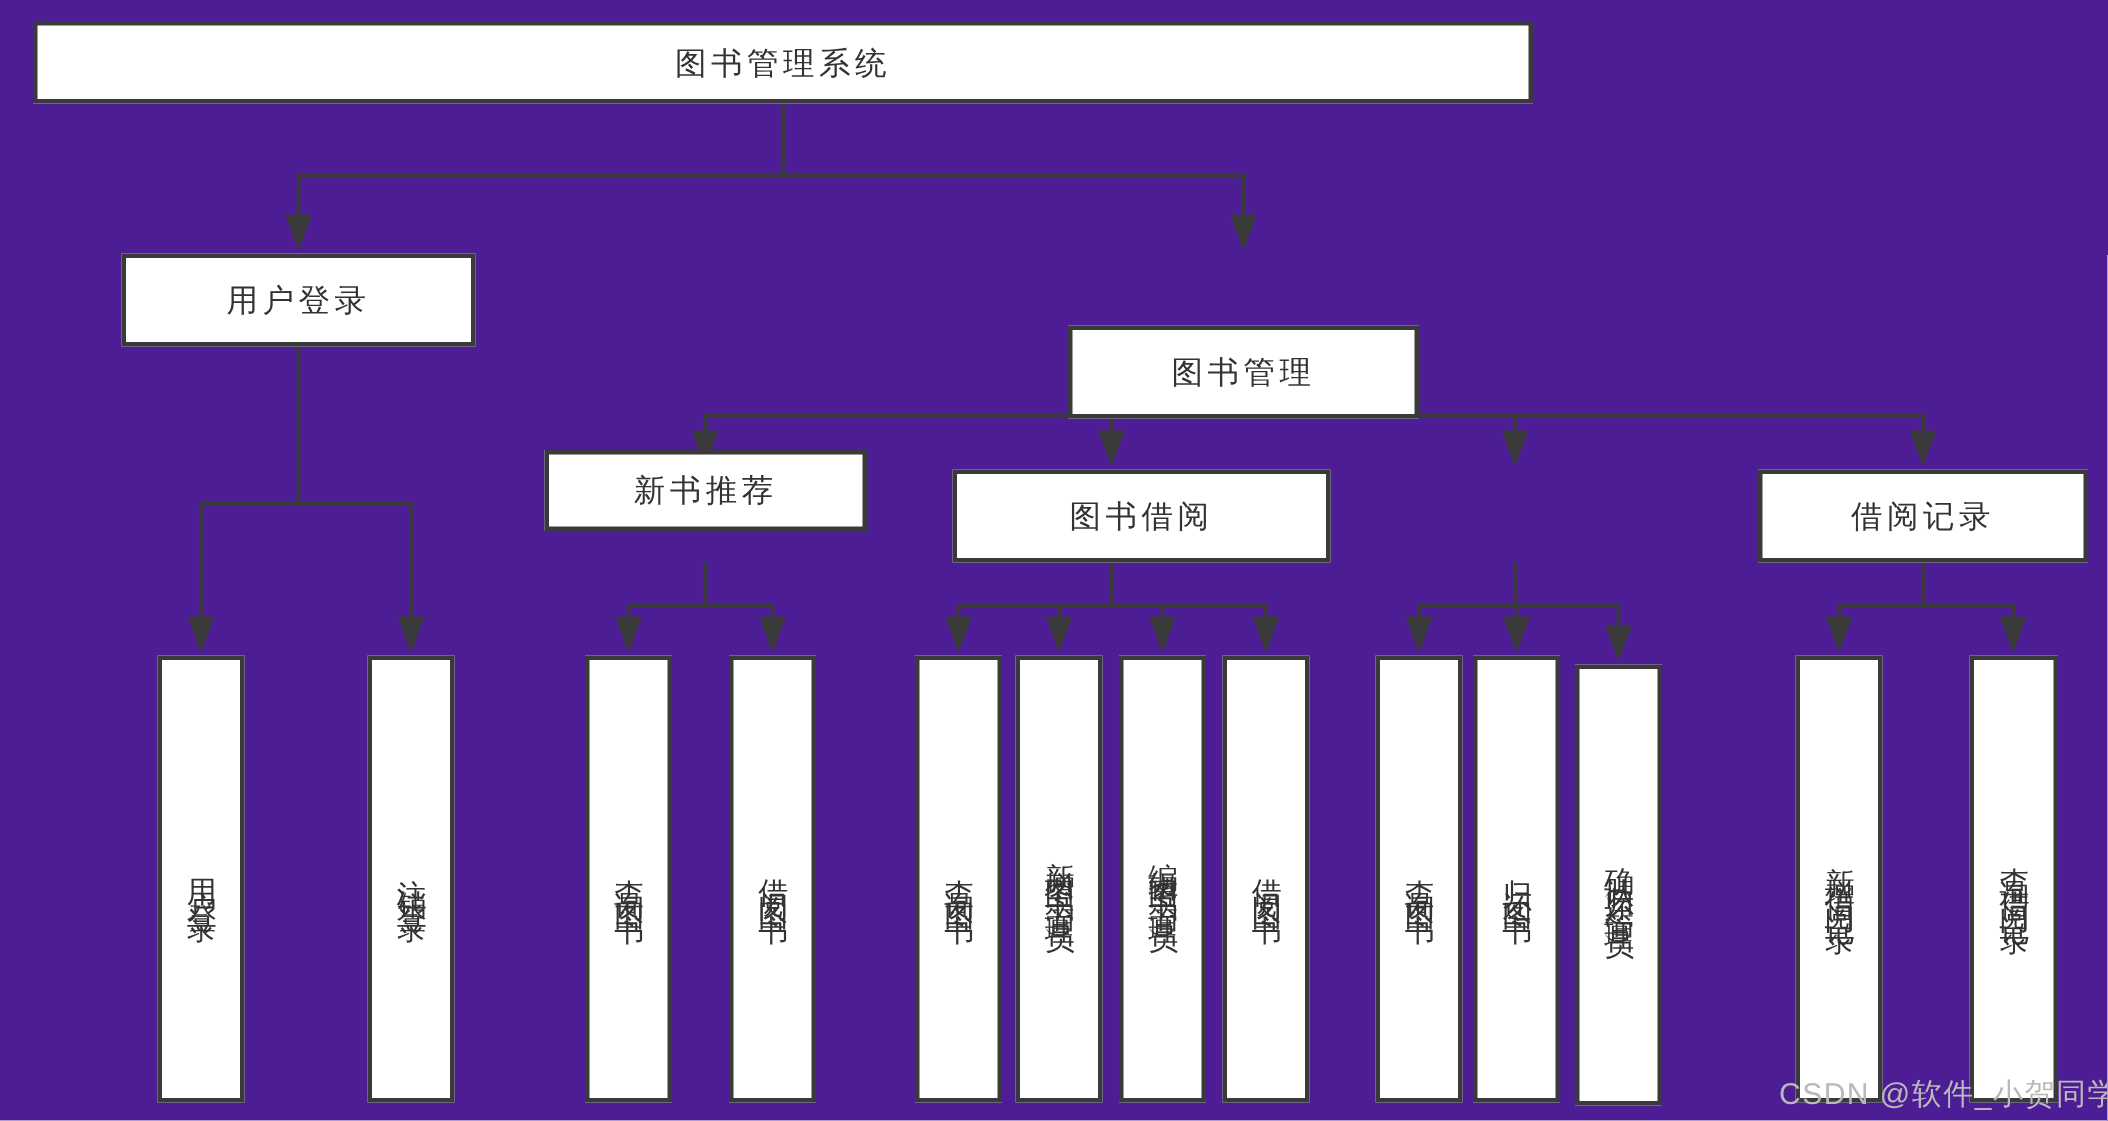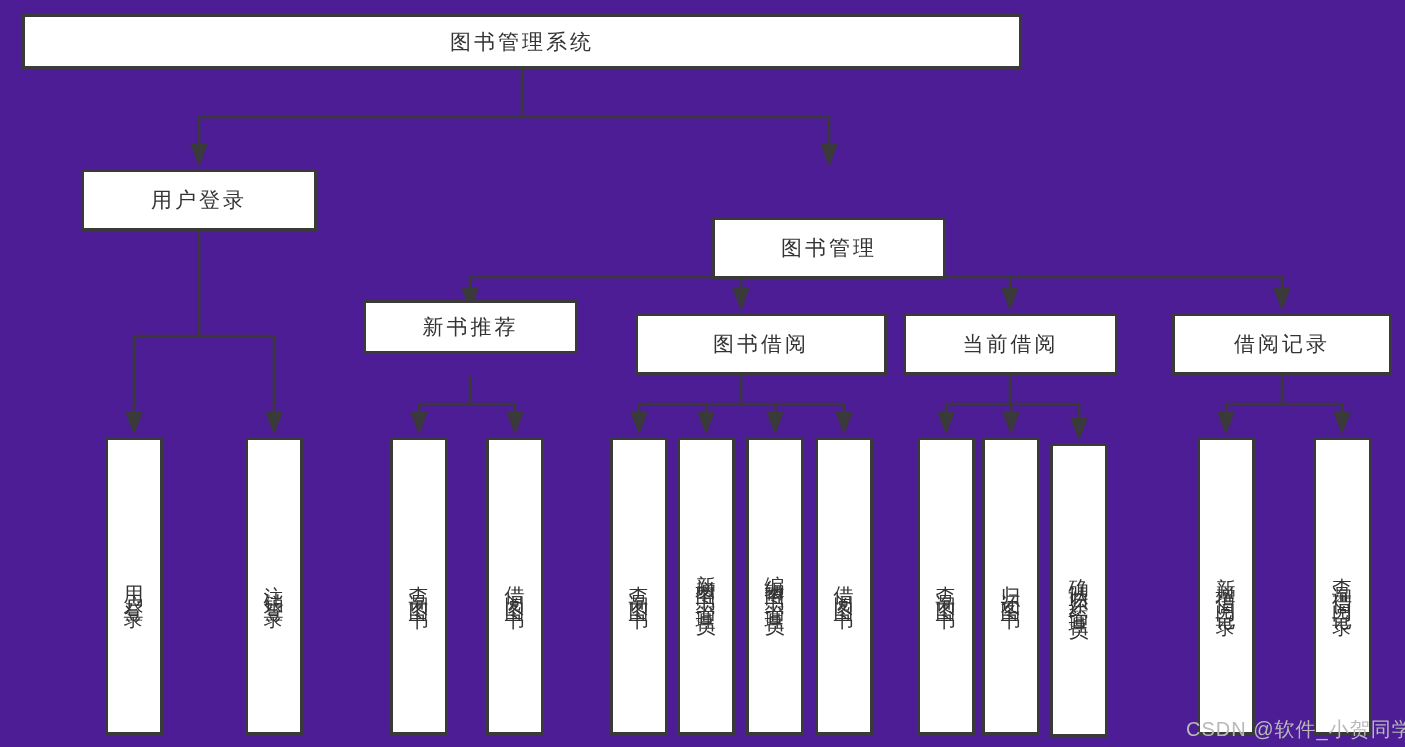--- a/index.html
+++ b/index.html
@@ -151,23 +151,20 @@
   <div class="node hnode" style="left:712px; top:169px; width:234px; height:62px;margin-top:48px;">
     <span class="lbl">图书管理</span>
   </div>
 
   <div class="node hnode" style="left:363px; top:300px; width:215px; height:54px;">
     <span class="lbl">新书推荐</span>
   </div>
   <div class="node hnode" style="left:635px; top:313px; width:252px; height:62px;">
     <span class="lbl">图书借阅</span>
   </div>
-  <div class="node hnode" style="left:903px; top:313px; width:215px; height:62px;">
-    <span class="lbl">当前借阅</span>
-  </div>
   <div class="node hnode" style="left:1172px; top:313px; width:220px; height:62px;">
     <span class="lbl">借阅记录</span>
   </div>
 
   <div class="node vnode" style="left:105px; top:437px; width:58px; height:298px;">
     <span class="lbl">用户登录</span>
   </div>
   <div class="node vnode" style="left:245px; top:437px; width:58px; height:298px;">
     <span class="lbl">注销登录</span>
   </div>

